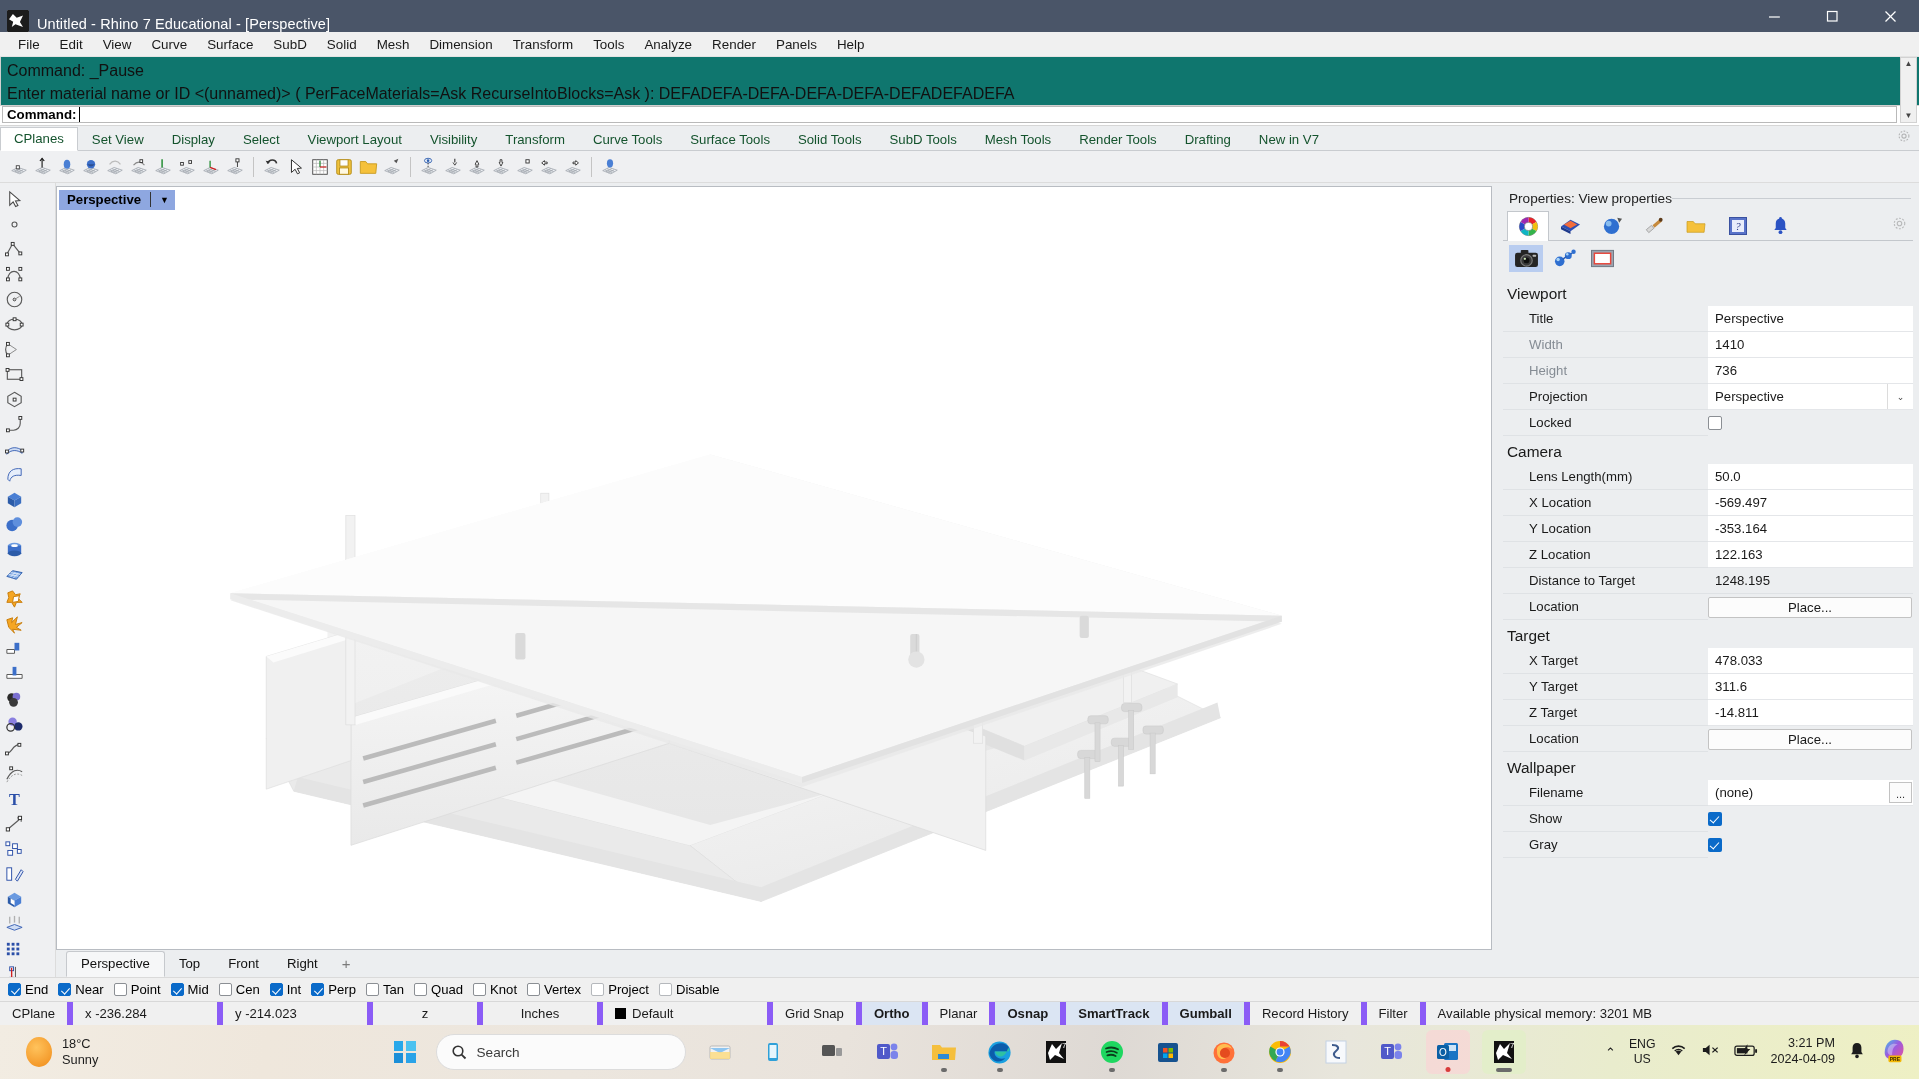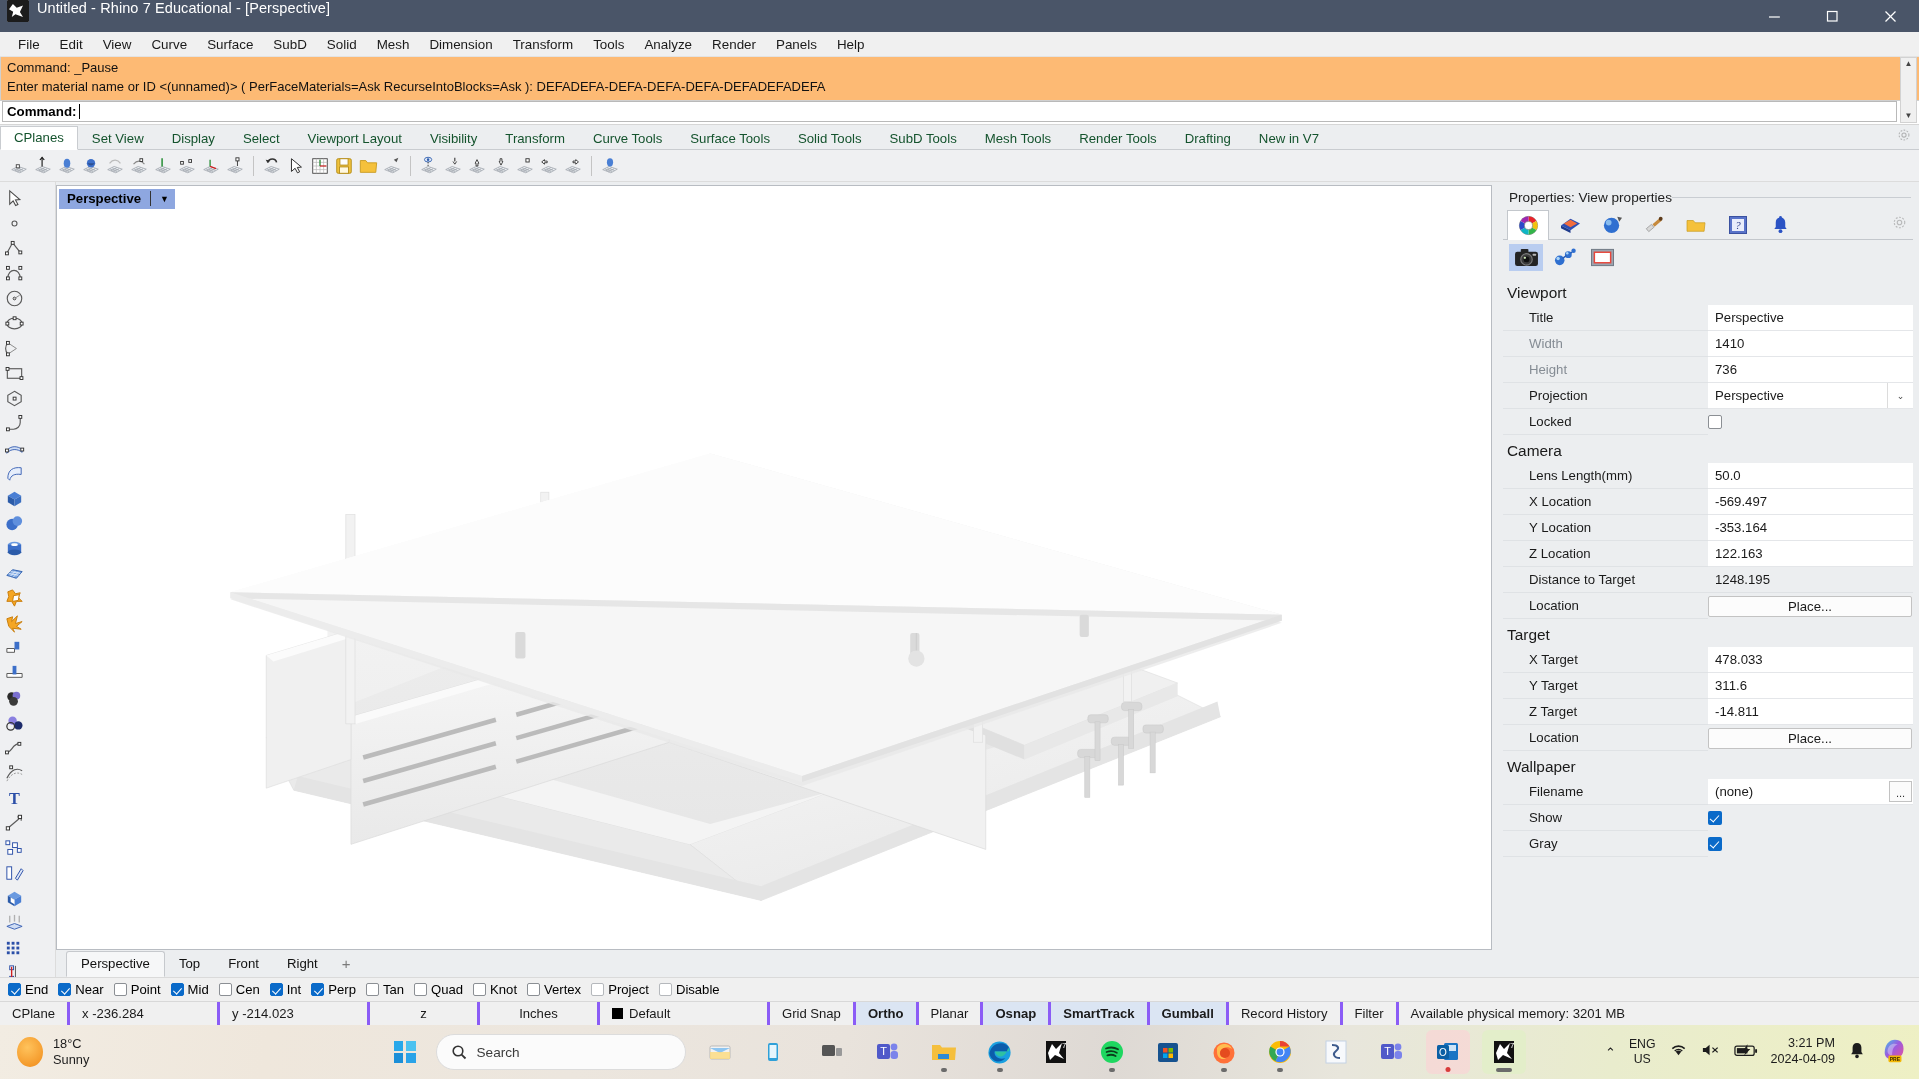--- a/index.html
+++ b/index.html
@@ -6,21 +6,21 @@
   html, body {
     width: 1919px; height: 1079px;
     font-family: "Liberation Sans", sans-serif;
     overflow: hidden;
     background: #f0f0f0;
   }
   .app { position: relative; width: 1919px; height: 1079px; display: flex; flex-direction: column; }
 
   
   .titlebar {
-    height: 32px; background: #4a5568; display: flex; align-items: flex-start;
+    height: 32px; background: #4a5568; display: flex; align-items: flex-end;
     flex: 0 0 32px; color: #fff;
   }
   .tb-icon {
     width: 22px; height: 22px; margin-left: 7px; margin-right: 8px;
     background: #fff; position: relative; border-radius: 1px;
     display:flex; align-items:center; justify-content:center;
     font-size: 15px; color: #000; font-weight: 700; overflow:hidden;
   }
   .rhino-glyph {
     display:block; width:100%; height:100%;
@@ -44,21 +44,21 @@
     height: 25px; flex: 0 0 25px; background: #f0f0f0; display: flex;
     align-items: center; padding-left: 8px; font-size: 13.4px; color: #1a1a1a;
     border-bottom: 1px solid #e3e3e3;
   }
   .menu-item { padding: 3px 10px; cursor: default; white-space: nowrap; text-align: center; }
 
   
   .cmdarea { flex: 0 0 68px; background: #fff; position: relative; display:flex; flex-direction:column;
              border-bottom: 1px solid #d6d6d6; }
   .cmd-hist {
-    background: #fdba74; padding: 2px 6px 0 6px; font-size: 13px; color: #111;
+    background: #0f766e; padding: 2px 6px 0 6px; font-size: 16px; color: #111;
     line-height: 1.45; flex: 0 0 44px; position: relative;
     border: 1px solid #d0d0d0; border-top: none; border-right:none;
   }
   .cmd-line { white-space: nowrap; overflow: hidden; }
   .cmd-input-row {
     flex: 1; display: flex; align-items: center; background: #fff;
     border: 1px solid #b9b9b9; margin: 0 22px 2px 2px; padding: 0 4px;
   }
   .cmd-prompt { font-weight: bold; font-size: 13.3px; color: #000; }
   .cmd-caret {
@@ -205,31 +205,31 @@
     border: solid #fff; border-width: 0 1.5px 1.5px 0; transform: rotate(42deg);
   }
   .osq.pale { border-color: #b5b8bc; }
 
   
   .statusbar {
     flex: 0 0 24px; background: #f0f0f0; display: flex; align-items: center;
     font-size: 13.1px; color: #1a1a1a; border-top: 1px solid #d8d8d8;
   }
   .sb { padding: 0 12px; height: 100%; display: flex; align-items: center;
-        border-right: 3px solid #8b5cf6; white-space: nowrap; }
+        border-right: 6px solid #8b5cf6; white-space: nowrap; }
   .sb.bold { font-weight: bold; background: #dbe5f3; }
   .sb.nb { border-right: none; }
   .swatch { width: 11px; height: 11px; background: #000; margin-right: 6px; }
 
   
   .taskbar {
     flex: 0 0 54px; position: relative; display: flex; align-items: center;
     background: linear-gradient(100deg,#f2ece2 0%,#efe7dc 14%,#ece6de 30%,#e9e3dc 44%,#ded9d4 58%,#e8e6dc 70%,#e9eccd 84%,#eef0c4 100%);
   }
-  .tb-weather { display: flex; align-items: center; gap: 10px; padding-left: 17px; }
+  .tb-weather { display: flex; align-items: center; gap: 10px; padding-left: 26px; }
   .sun { width: 26px; height: 30px; border-radius: 50%;
          background: radial-gradient(circle at 40% 35%, #ffc35c, #f08a18); }
   .wx-txt { font-size: 12.8px; line-height: 1.25; color: #1c1c1c; }
   .tb-center { position:absolute; left: 50%; transform: translateX(-50%); display: flex; align-items: center; gap: 12px; }
   .winlogo { width: 22px; height: 22px; display: grid; grid-template-columns: 1fr 1fr;
              grid-template-rows: 1fr 1fr; gap: 2.5px; margin-right: 8px; }
   .winlogo i { background: #2aa3e8; display: block; }
   .winlogo i:nth-child(1){background:#28a8ea}.winlogo i:nth-child(2){background:#4cc2f0}
   .winlogo i:nth-child(3){background:#1b8fd8}.winlogo i:nth-child(4){background:#2aa3e8}
   .searchbox {

